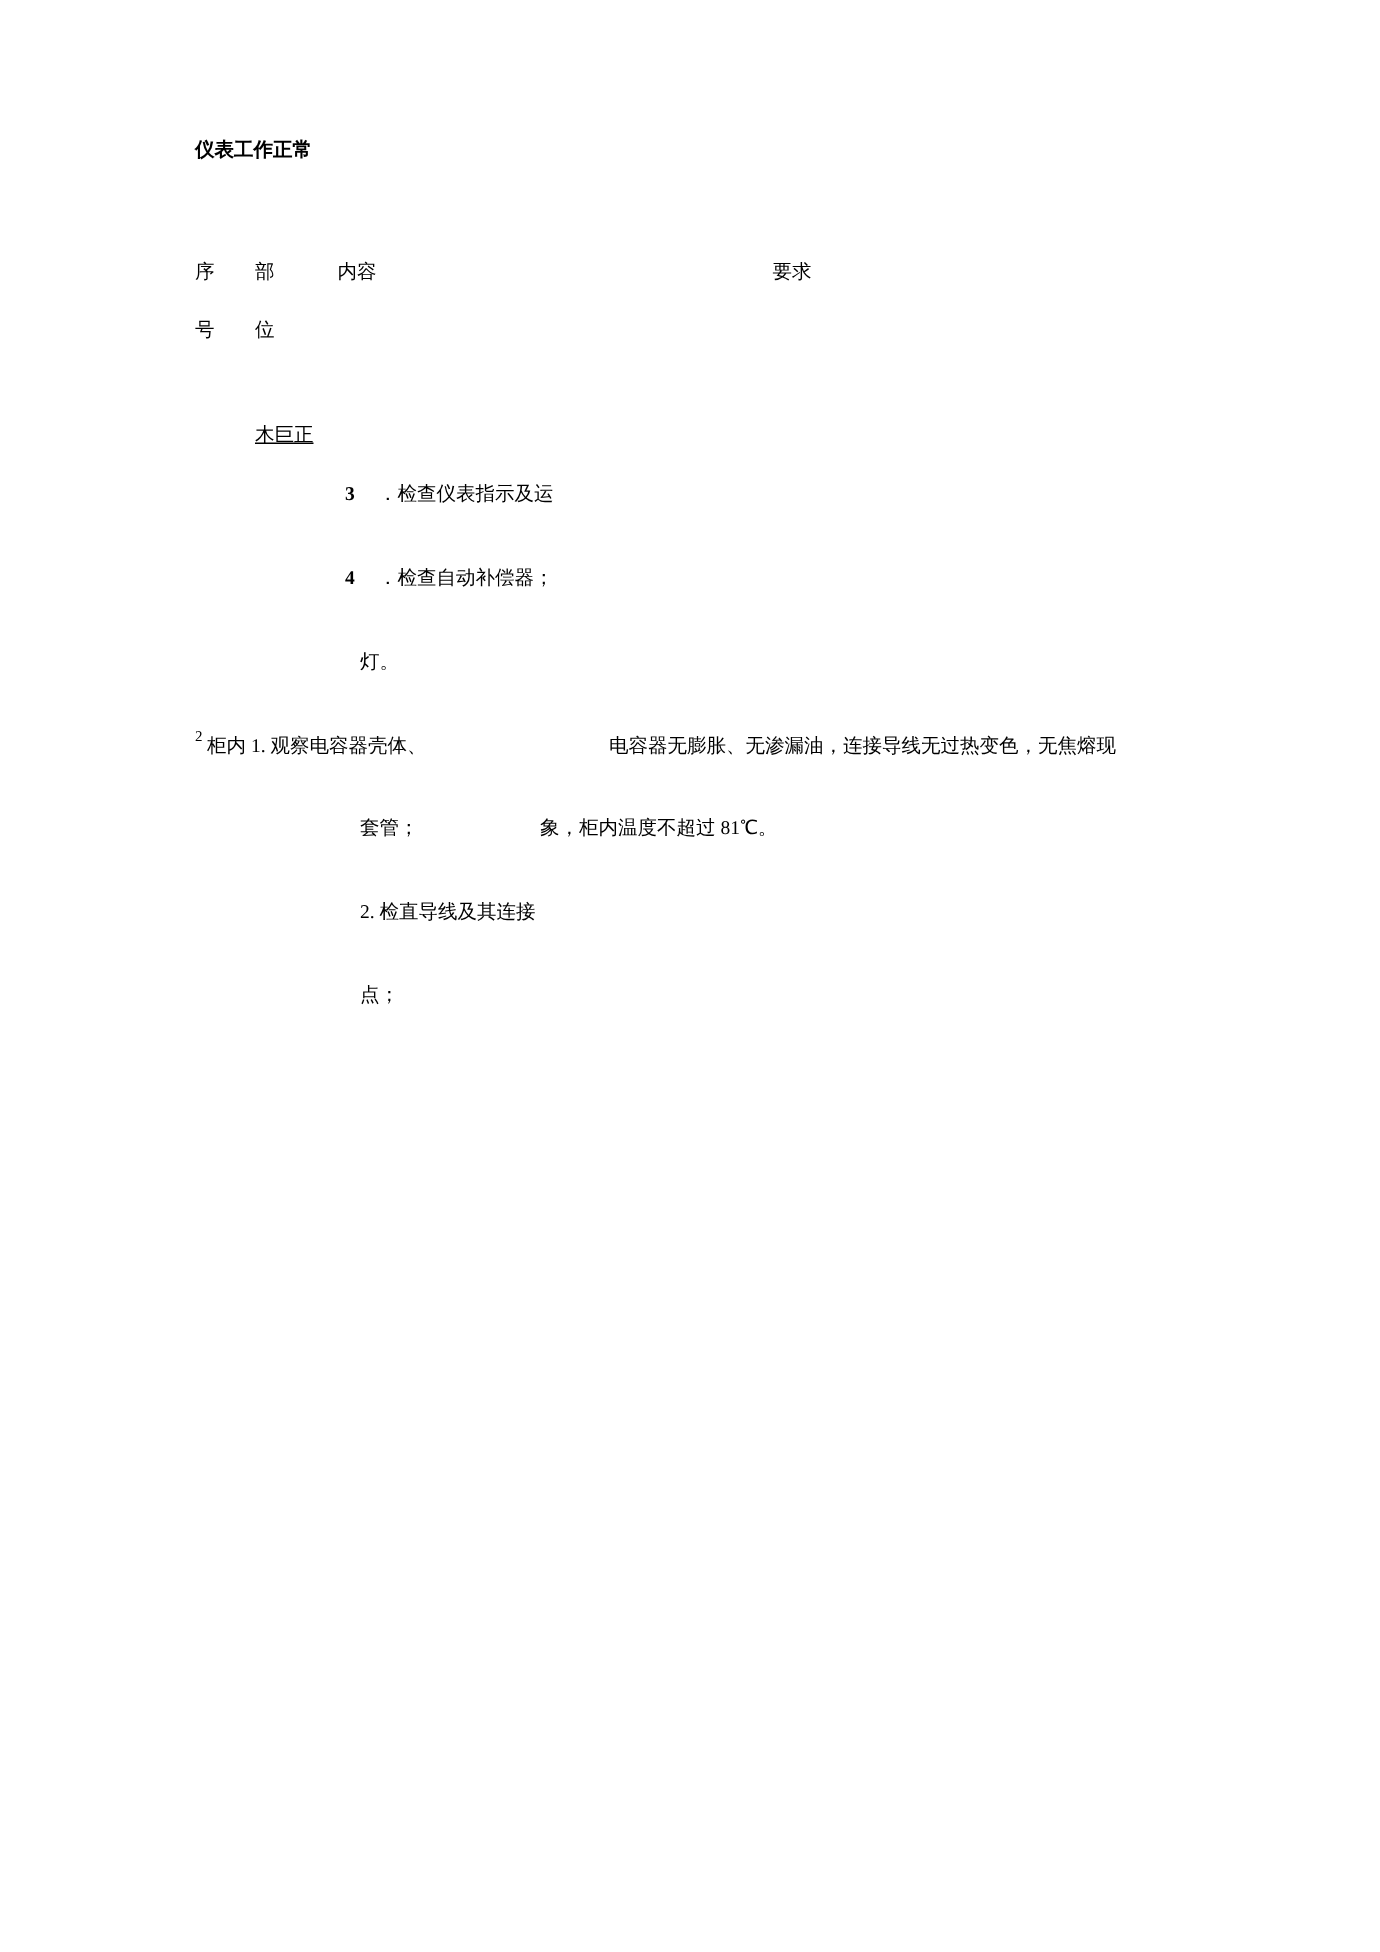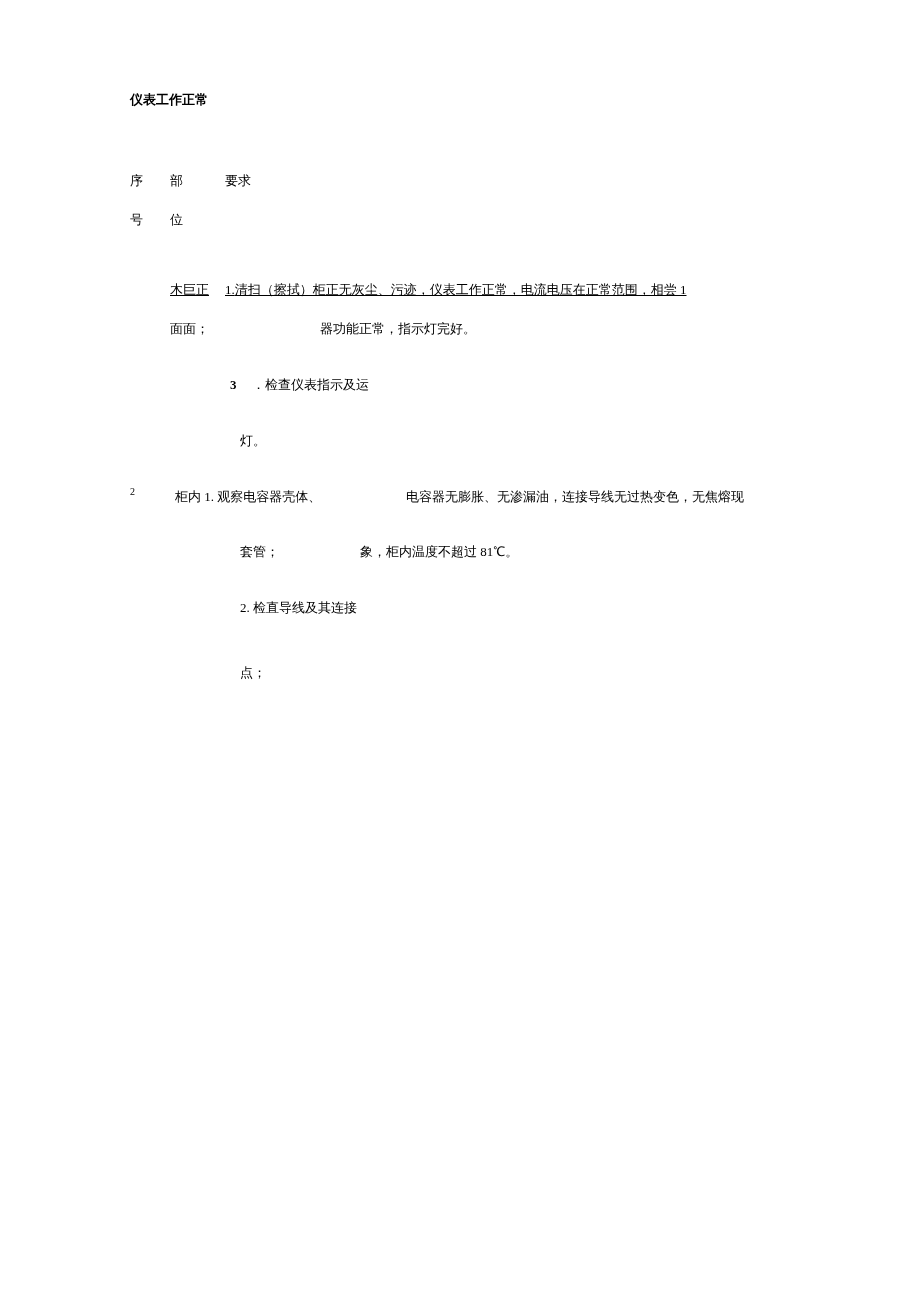--- a/index.html
+++ b/index.html
@@ -87,77 +87,75 @@
     margin-bottom: 35px;
   }
   .row2-line1 .seg0 {
     font-size: 10px;
     width: 8px;
     position: relative;
     top: -3px;
   }
   .row2-line1 .seg1 {
     width: 220px;
-    text-align: center;
   }
   .row2-line1 .seg2 {
     flex: 1;
     margin-left: 48px;
   }
   .row2-line2 {
     display: flex;
     margin-bottom: 35px;
   }
   .row2-line2 .seg1 {
     width: 120px;
     padding-left: 110px;
   }
   .row2-line2 .seg2 {
     flex: 1;
   }
   .row2-line3 {
     padding-left: 110px;
-    margin-bottom: 44px;
+    margin-bottom: 34px;
   }
   .row2-line4 {
     padding-left: 110px;
   }
 </style>
 </head>
 <body>
 
 <div class="page">
 
   <div class="title">仪表工作正常</div>
 
   <div class="header-row">
     <div class="col-xu">序</div>
     <div class="col-bu">部</div>
+    <div class="col-neirong">内容</div>
     <div class="col-yaoqiu">要求</div>
   </div>
 
   <div class="header-row2">
     <div class="col-hao">号</div>
     <div class="col-wei">位</div>
   </div>
 
   <div class="row1-line1">
     <div class="seg1">木巨正</div>
-    <div class="seg2"><span>1.</span><span>清扫（擦拭）柜正无灰尘、污迹，仪表工作正常，电流电压在正常范围，相尝 1</span></div>
   </div>
 
-  <div class="row1-line2">
-    <div class="seg1">面面；</div>
-    <div class="seg2">器功能正常，指示灯完好。</div>
-  </div>
 
   <div class="numbered-block">
     <span class="num">3</span><span>．检查仪表指示及运</span>
   </div>
 
+  <div class="numbered-block">
+    <span class="num">4</span><span>．检查自动补偿器；</span>
+  </div>
 
   <div class="numbered-block2">灯。</div>
 
   <div class="row2-line1">
     <div class="seg0">2 </div>
     <div class="seg1">柜内 1. 观察电容器壳体、</div>
     <div class="seg2">电容器无膨胀、无渗漏油，连接导线无过热变色，无焦熔现</div>
   </div>
 
   <div class="row2-line2">

